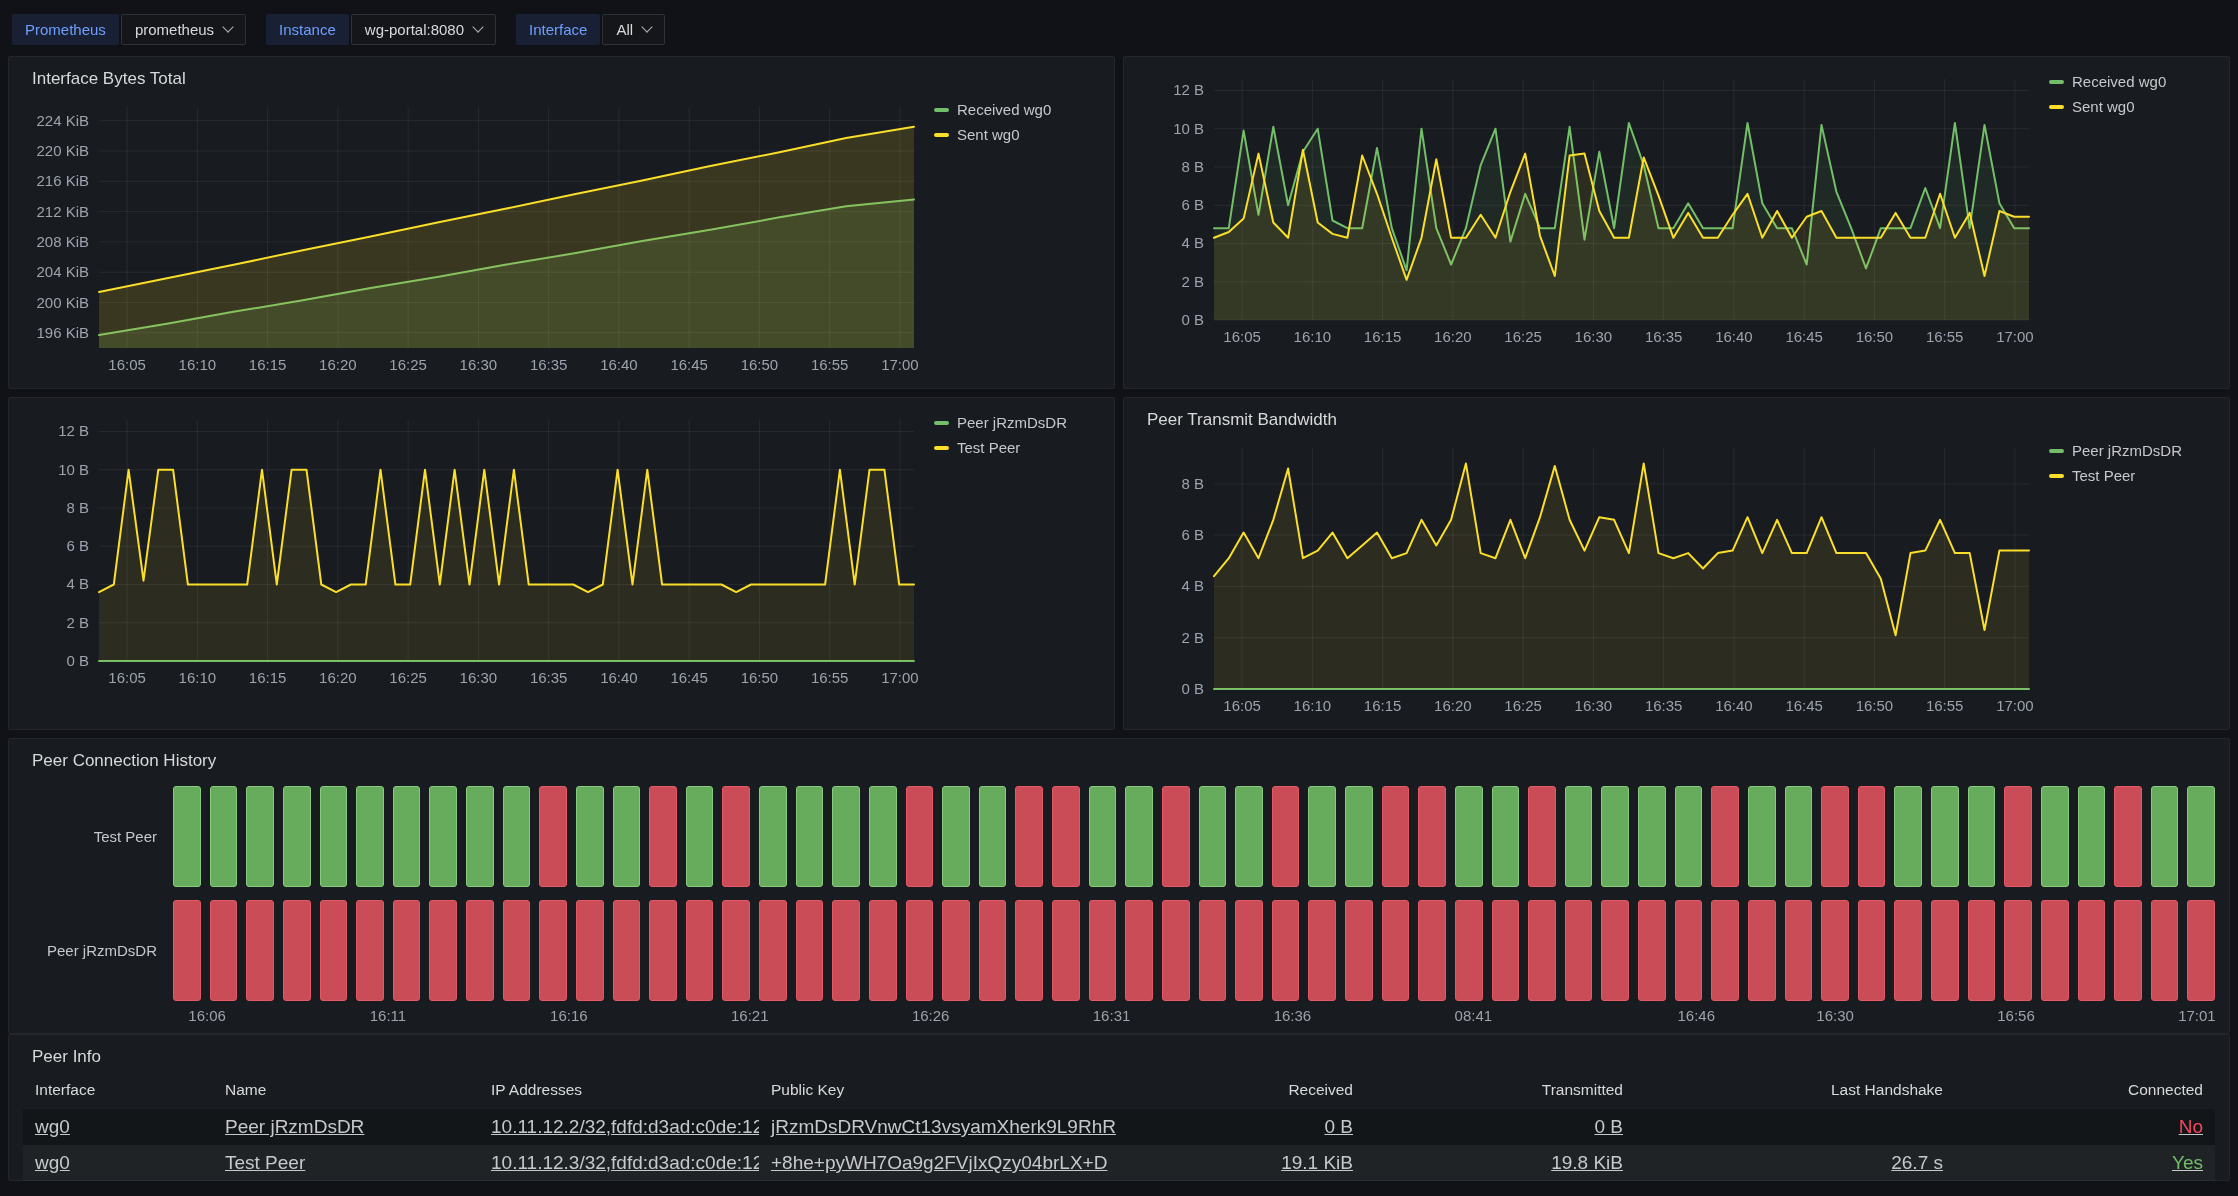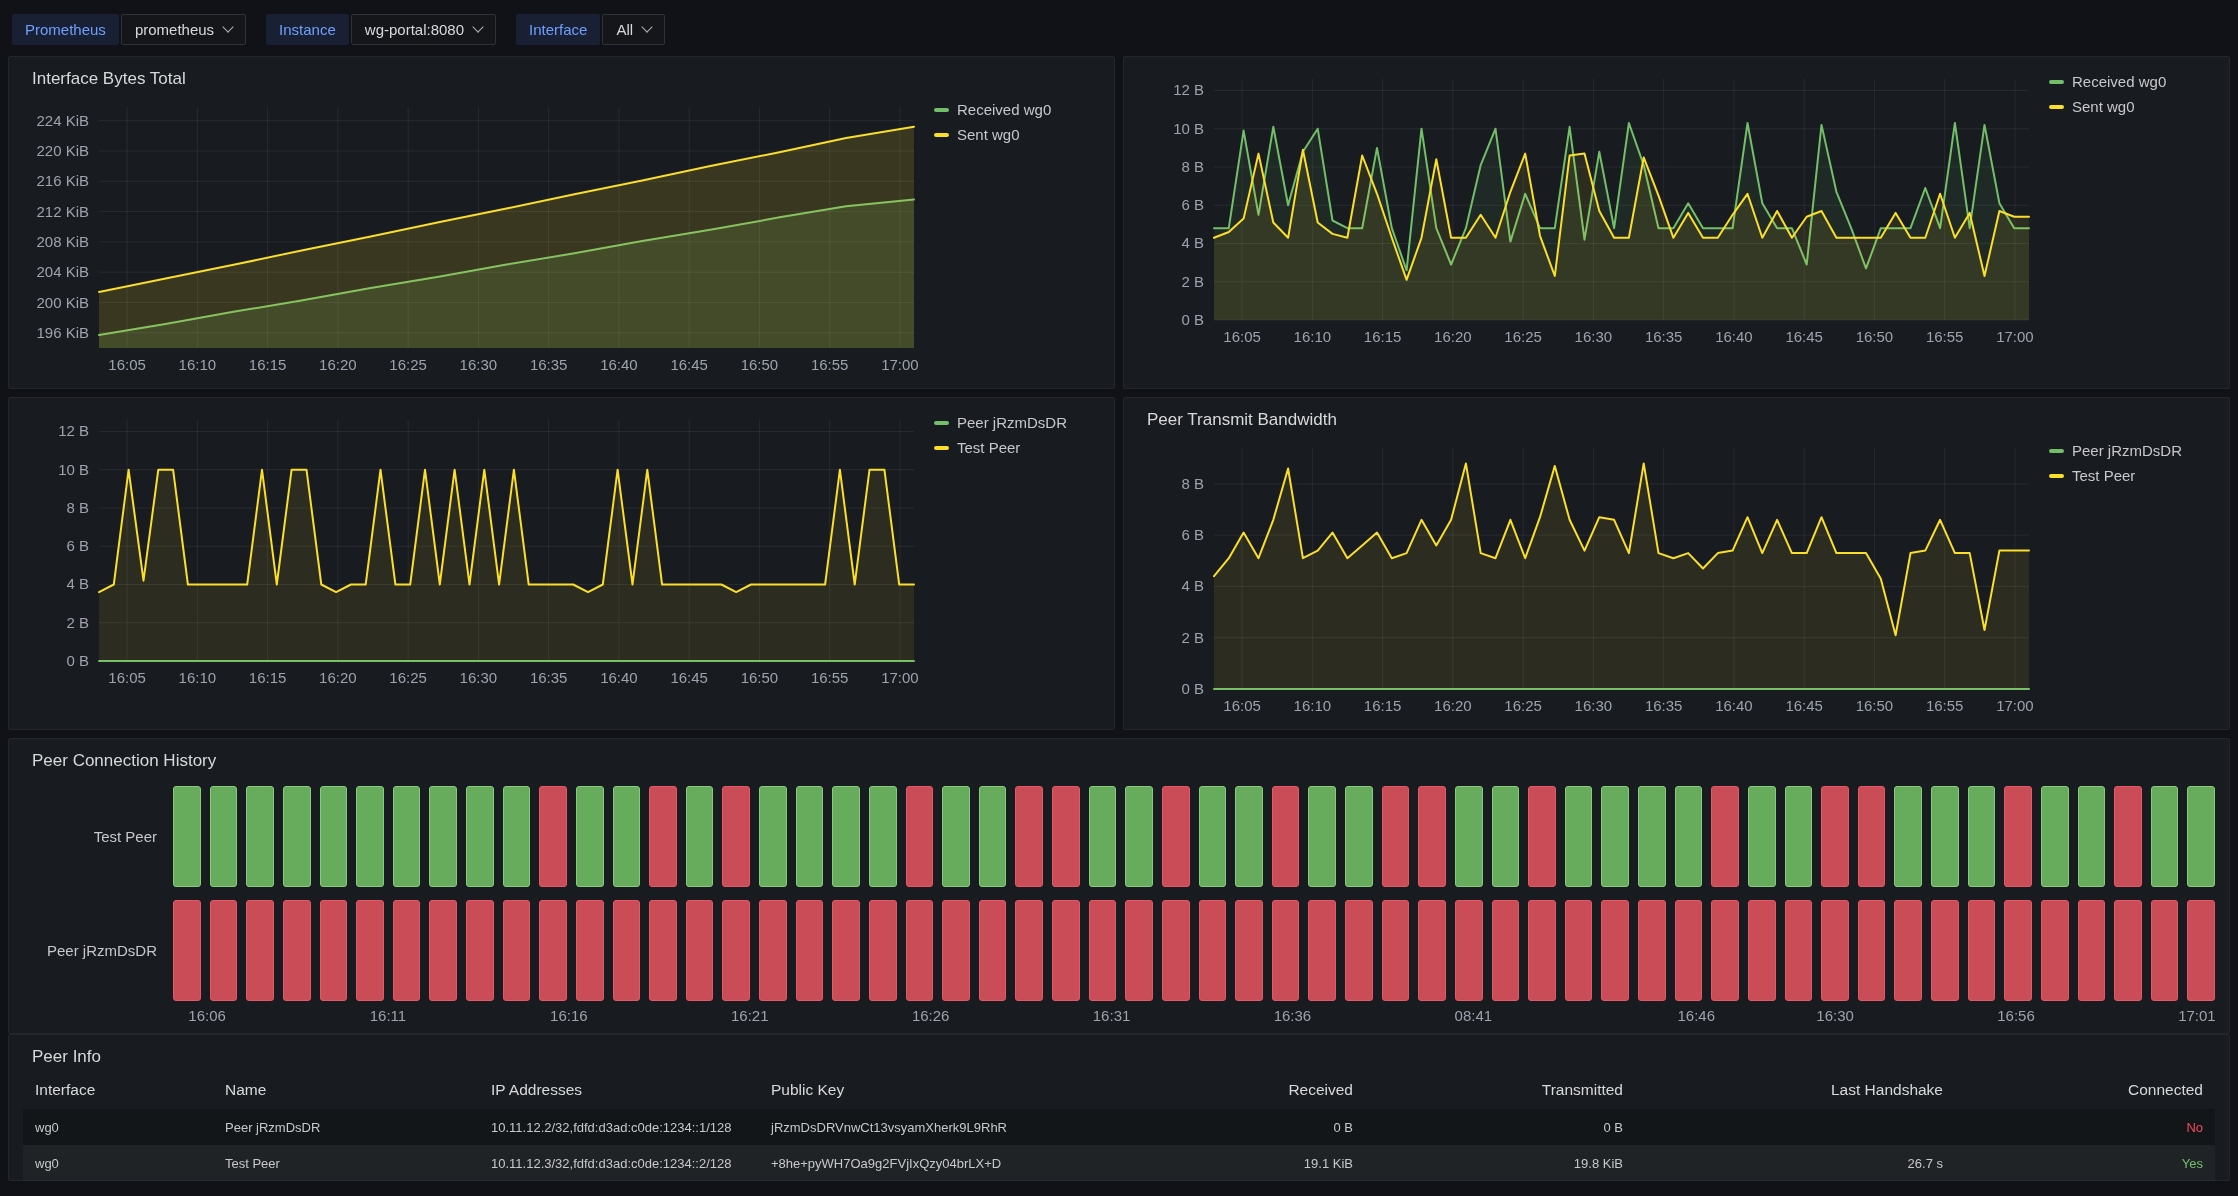--- a/index.html
+++ b/index.html
@@ -58,21 +58,21 @@
   .tl-tick { position:absolute; top:0; transform:translateX(-50%); white-space:nowrap; }
 
   
   .table-panel { height:147px; padding-bottom:0; }
   .tbl-header, .tbl-row {
     display:grid;
     grid-template-columns:190px 266px 280px 366px 240px 270px 320px 1fr;
     align-items:center;
   }
   .tbl-header { height:38px; font-size:15.5px; font-weight:500; color:#d8d9da; }
-  .tbl-row { height:36px; font-size:13px; color:#c7c8cc; }
+  .tbl-row { height:36px; font-size:19px; color:#c7c8cc;text-decoration:underline; }
   .tbl-row.r0 { background:rgba(0,0,0,0.18); }
   .tbl-row.r1 { background:rgba(255,255,255,0.035); }
   .th, .td { padding:0 12px; overflow:hidden; white-space:nowrap; }
   .num { text-align:right; }
 </style>
 </head>
 <body>
 
 <div class="topbar" id="topbar">
     <div class="var-group">

